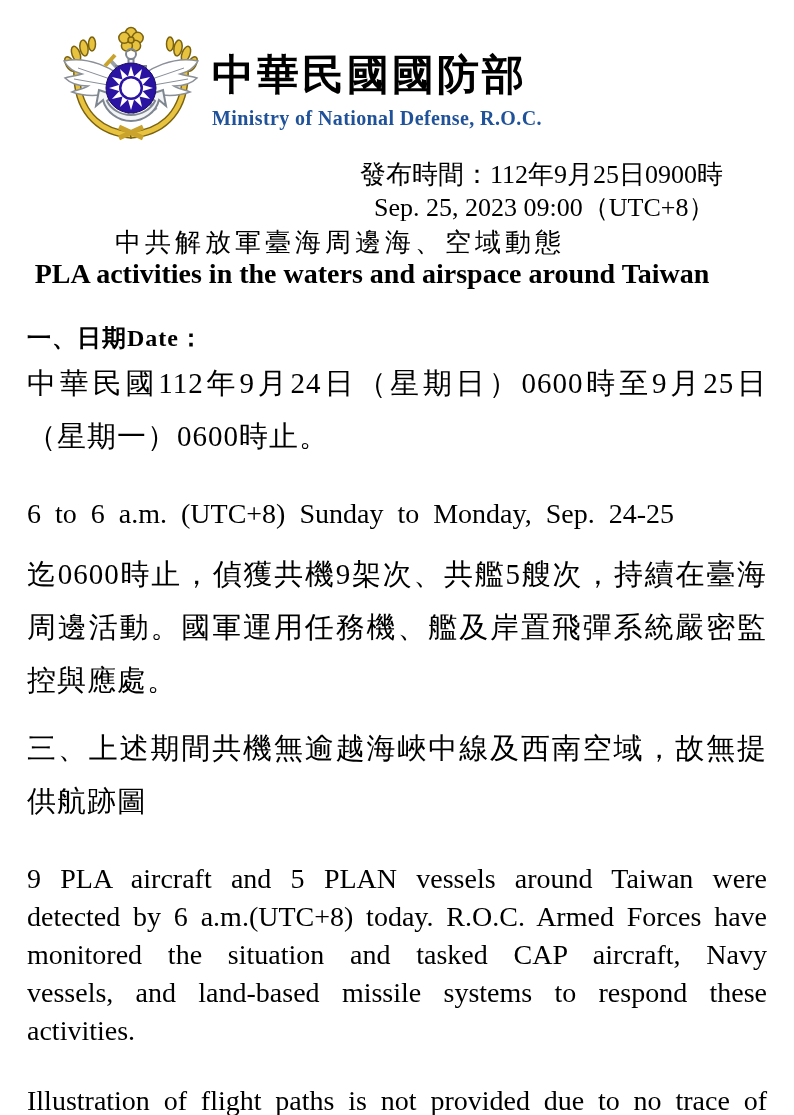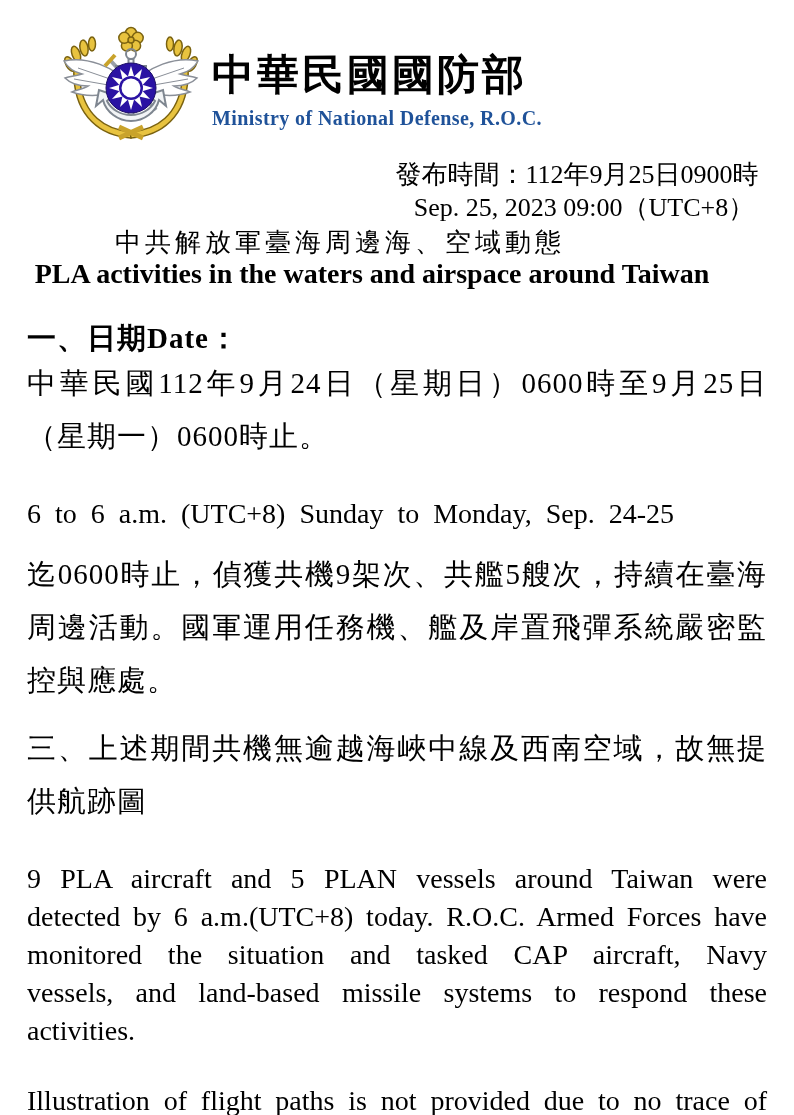--- a/index.html
+++ b/index.html
@@ -19,39 +19,39 @@
   .org-zh {
     font-size: 42px; font-weight: bold; letter-spacing: 3px;
     line-height: 50px; white-space: nowrap;
   }
   .org-en {
     font-size: 20px; font-weight: bold; color: #1f5299;
     letter-spacing: 0.4px; margin-top: 7px; white-space: nowrap;
   }
 
   
-  .release { font-size: 26px; line-height: 33px; margin-top: 6px; text-align: center; }
+  .release { font-size: 26px; line-height: 33px; margin-top: 6px; }
   .release-line1 { margin-left: 360px; white-space: nowrap; }
   .release-line2 { margin-left: 374px; white-space: nowrap; }
 
   
   .title-zh {
     text-align: center; transform: translateX(-57px);
     font-size: 26px; letter-spacing: 4px; line-height: 31px; margin-top: 3px;
     white-space: nowrap;
   }
   .title-en {
     text-align: center; transform: translateX(-25px);
     font-size: 28px; font-weight: bold; line-height: 31px; white-space: nowrap;
   }
 
   
   .content { margin: 30px 27px 0 27px; }
   .para { margin: 0 0 15px 0; }
-  .h  { font-size: 29px; font-weight: bold; line-height: 38px; letter-spacing: 1px; }
+  .h  { font-size: 24px; font-weight: bold; line-height: 38px; letter-spacing: 1px; }
   .zh { font-size: 29px; line-height: 53px; letter-spacing: 1px; text-align: justify; }
   .en { font-size: 28px; line-height: 38px; word-spacing: 5px; margin-top: 32px; }
   .just { text-align: justify; }
 </style>
 </head>
 <body>
 
 <div class="page">
 
   <header class="masthead">

